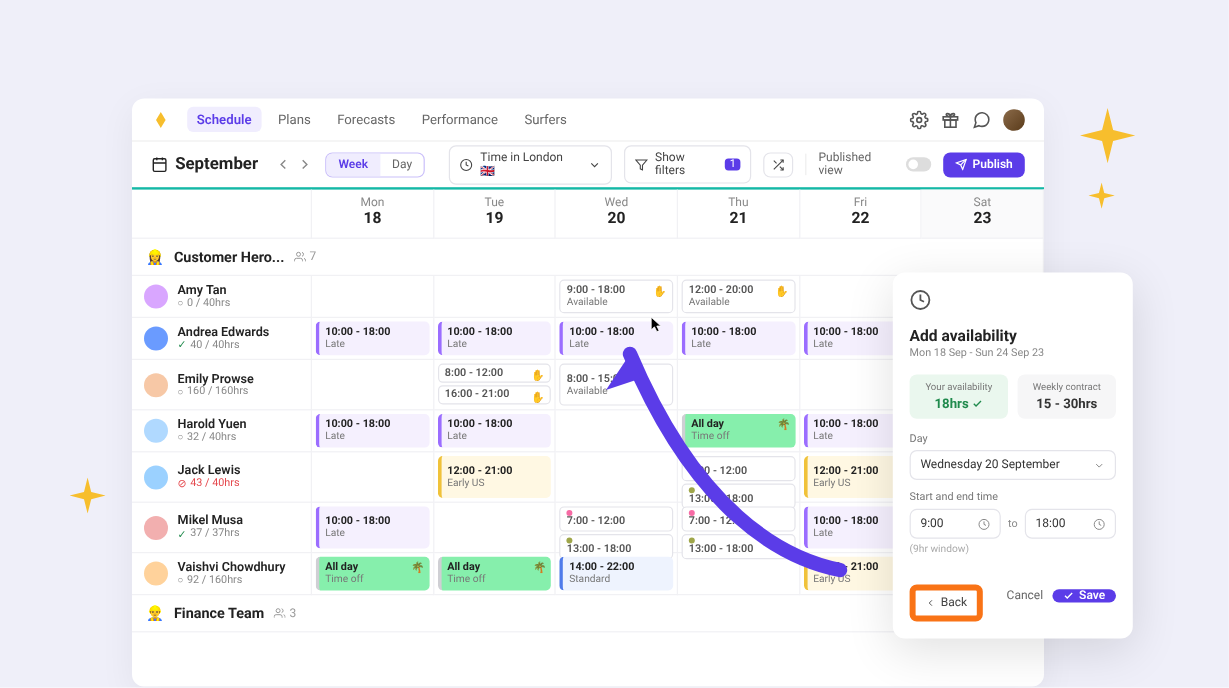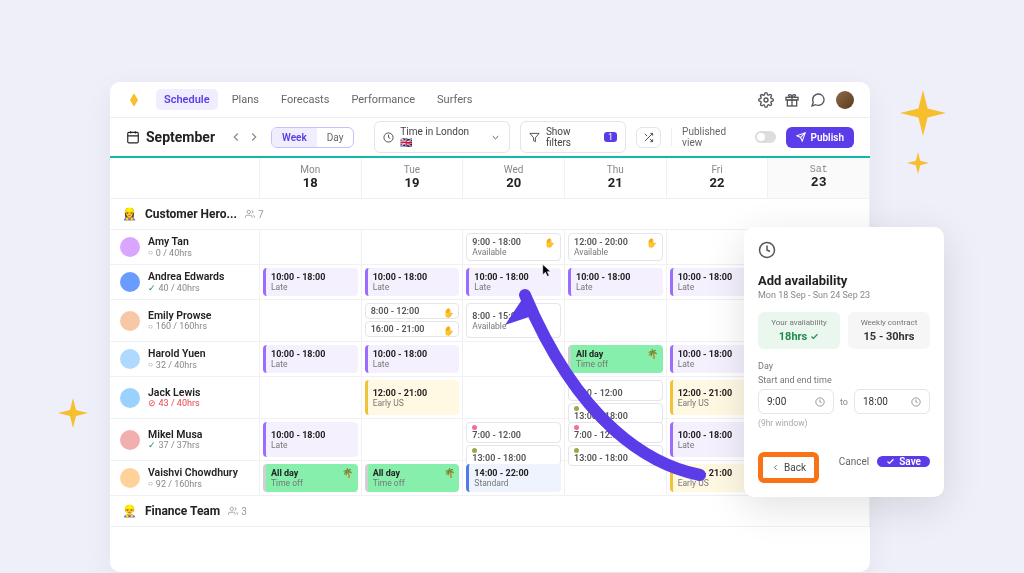--- a/index.html
+++ b/index.html
@@ -31,21 +31,21 @@
   .toggle { width: 22px; height: 12px; border-radius: 6px; background: #DDD; position: relative; }
   .toggle::after { content: ""; position: absolute; width: 8px; height: 8px; border-radius: 50%; background: #fff; top: 2px; left: 2px; }
   .btn-primary { background: #5B3CE8; color: #fff; font-size: 10px; font-weight: 600; padding: 5px 10px; border-radius: 6px; display: flex; align-items: center; gap: 4px; cursor: pointer; }
   .btn-primary svg { width: 10px; height: 10px; }
   
   .grid { display: grid; grid-template-columns: 150px repeat(6, 1fr); }
   .grid > div { border-bottom: 1px solid #F1F1F4; border-right: 1px solid #F1F1F4; }
   .head-cell { text-align: center; padding: 6px 0 8px; }
   .dow { font-size: 10px; color: #888; }
   .dnum { font-size: 13px; font-weight: 700; color: #222; }
-  .head-cell.sat { background: #FAFAFB; font-family: Liberation Mono, monospace; }
+  .head-cell.sat { background: #FAFAFB; }
   .group-row { grid-column: 1 / -1; display: flex; align-items: center; padding: 8px 12px; font-size: 12px; font-weight: 700; color: #222; gap: 8px; border-right: none;}
   .group-count { font-size: 10px; color: #999; font-weight: 400; display: flex; align-items: center; gap: 3px; }
   .person { display: flex; align-items: center; gap: 8px; padding: 0 10px; }
   .row { height: 35px; }
   .row.tall { height: 42px; }
   .pavatar { width: 20px; height: 20px; border-radius: 50%; flex-shrink: 0; }
   .pname { font-size: 10.5px; font-weight: 600; color: #222; line-height: 1.1; }
   .pstat { font-size: 9px; color: #888; display: flex; align-items: center; gap: 3px; }
   .pstat.red { color: #E5484D; }
   .dot { font-size: 8px; }
@@ -510,20 +510,26 @@
             <polyline points="20 6 9 17 4 12"></polyline>
           </svg>
         </div>
     </div>
     <div class="stat gray">
       <div class="stat-label">Weekly contract</div>
       <div class="stat-val">15 - 30hrs</div>
     </div>
   </div>
   <div class="field-label">Day</div>
+  <div class="select">
+    <span>Wednesday 20 September</span>
+    <svg width="10" height="10" viewBox="0 0 24 24" fill="none" stroke="#888" stroke-width="2">
+        <polyline points="6 9 12 15 18 9"></polyline>
+      </svg>
+  </div>
   <div class="field-label">Start and end time</div>
   <div class="time-row">
     <div class="time-in">
       <span>9:00</span>
       <svg width="10" height="10" viewBox="0 0 24 24" fill="none" stroke="#888" stroke-width="2">
           <circle cx="12" cy="12" r="10"></circle>
           <polyline points="12 6 12 12 16 14"></polyline>
         </svg>
     </div>
     <span class="to">to</span>

